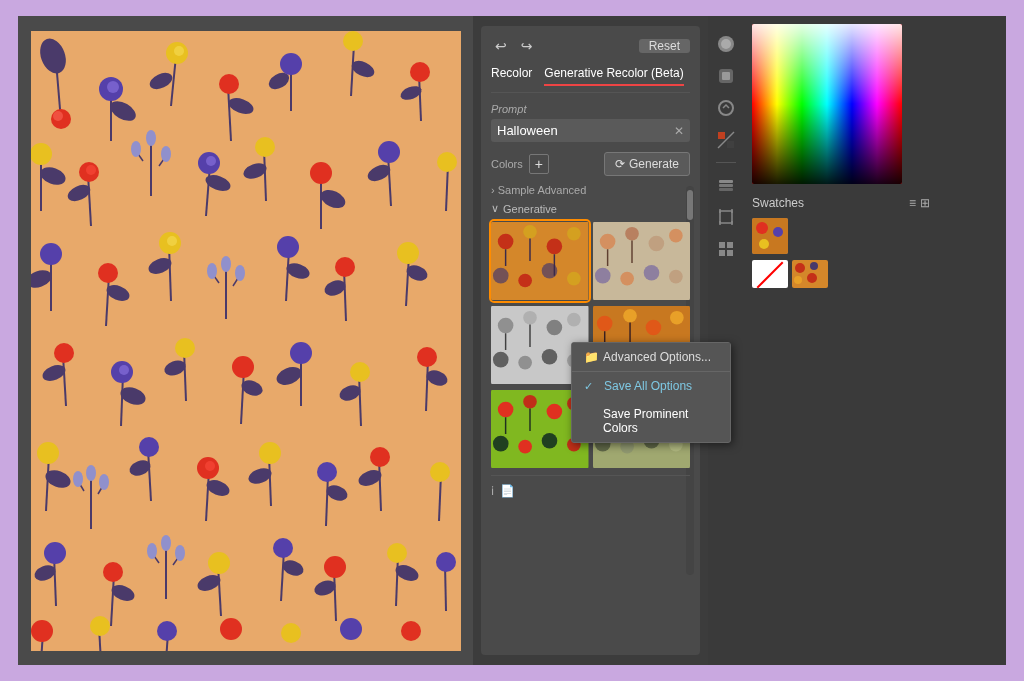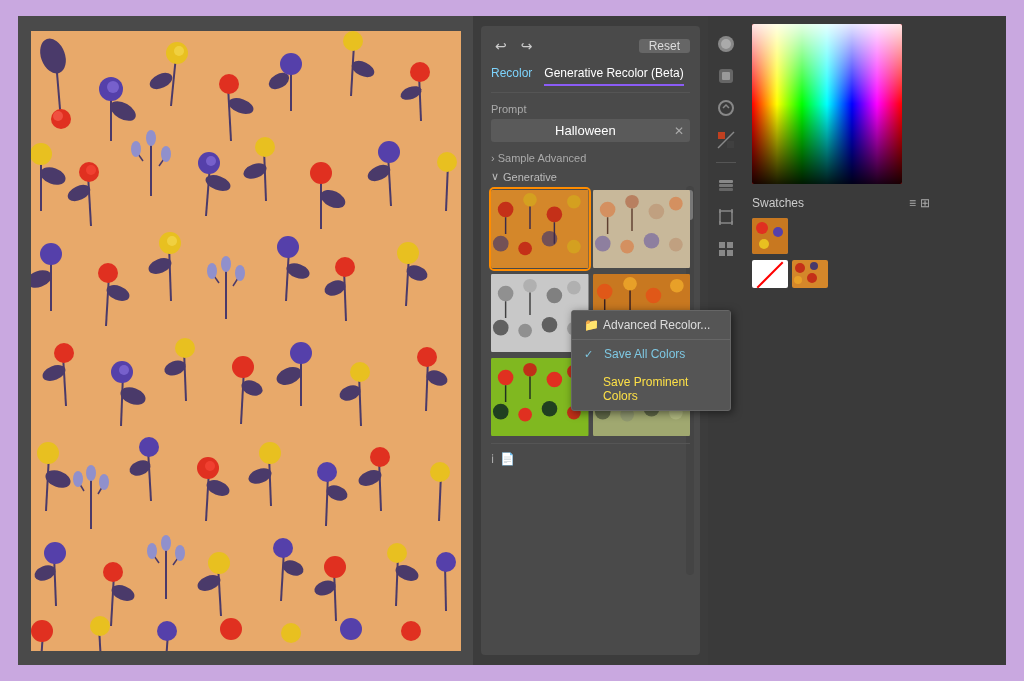--- a/index.html
+++ b/index.html
@@ -91,49 +91,49 @@
     }
     .panel-tabs {
       display: flex;
       gap: 12px;
       margin-bottom: 10px;
       border-bottom: 1px solid #555;
       padding-bottom: 6px;
     }
     .tab {
       font-size: 12px;
-      color: #7dd3fc;
+      color: #ffffff;
       cursor: pointer;
       padding-bottom: 4px;
     }
     .tab.active {
       color: #fff;
-      border-bottom: 2px solid #8b5cf6;
+      border-bottom: 2px solid #ef4444;
     }
     .prompt-label {
       font-size: 11px;
       color: #aaa;
       margin-bottom: 4px;
+      font-style: italic;
     }
     .prompt-input-row {
       display: flex;
       align-items: center;
       background: #5a5a5a;
       border-radius: 3px;
       padding: 4px 6px;
       margin-bottom: 10px;
     }
     .prompt-input {
       background: none;
       border: none;
       color: #fff;
       font-size: 13px;
       flex: 1;
       outline: none;
-      text-align: center;
     }
     .clear-btn {
       background: none;
       border: none;
       color: #aaa;
       cursor: pointer;
       font-size: 12px;
     }
     .colors-row {
       display: flex;
@@ -228,21 +228,21 @@
       background: #555;
       border: 1px solid #666;
       border-radius: 3px;
       width: 160px;
       z-index: 100;
       box-shadow: 2px 2px 8px rgba(0,0,0,0.5);
     }
     .dropdown-item {
       padding: 7px 12px;
       font-size: 12px;
-      color: #fde047;
+      color: #ffffff;
       cursor: pointer;
       display: flex;
       align-items: center;
       gap: 6px;
     }
     .dropdown-item.highlighted {
       color: #7ec8e3;
     }
     .dropdown-item .check {
       width: 14px;
@@ -711,20 +711,30 @@
         <div class="tab">Recolor</div>
         <div class="tab active">Generative Recolor (Beta)</div>
       </div>
 
       <div class="prompt-label">Prompt</div>
       <div class="prompt-input-row">
         <input class="prompt-input" type="text" value="Halloween" style="">
         <button class="clear-btn">✕</button>
       </div>
 
+      <div class="colors-row">
+        <div style="display:flex;align-items:center;gap:6px;">
+          <span class="colors-label">Colors</span>
+          <button class="add-btn">+</button>
+        </div>
+        <button class="generate-btn">
+          <span>⟳</span>
+          <span>Generate</span>
+        </button>
+      </div>
 
       <div style="position:absolute;right:4px;top:160px;bottom:80px;display:flex;flex-direction:column;align-items:center;">
         <div class="scroll-track" style="height:100%;">
           <div class="scroll-thumb"></div>
         </div>
       </div>
 
       <div class="sample-prompts">
         <span>›</span>
         <span>Sample Advanced</span>
@@ -833,25 +843,25 @@
             <line x1="40" y1="19" x2="40" y2="42" stroke="#404838" stroke-width="1.5"></line>
           </svg>
         </div>
       </div>
 
       <div style="position:relative;">
 
         <div class="dropdown-menu">
           <div class="advanced-options-bar">
             <span>📁</span>
-            <span>Advanced Recolor...</span>
+            <span>Advanced Options...</span>
           </div>
           <div class="dropdown-item highlighted">
             <span class="check">✓</span>
-            <span>Save All Colors</span>
+            <span>Save All Options</span>
           </div>
           <div class="dropdown-item">
             <span class="check"> </span>
             <span>Save Prominent Colors</span>
           </div>
         </div>
 
         <div class="panel-bottom-bar">
           <button class="bottom-icon-btn">ℹ</button>
           <button class="bottom-icon-btn">📄</button>

